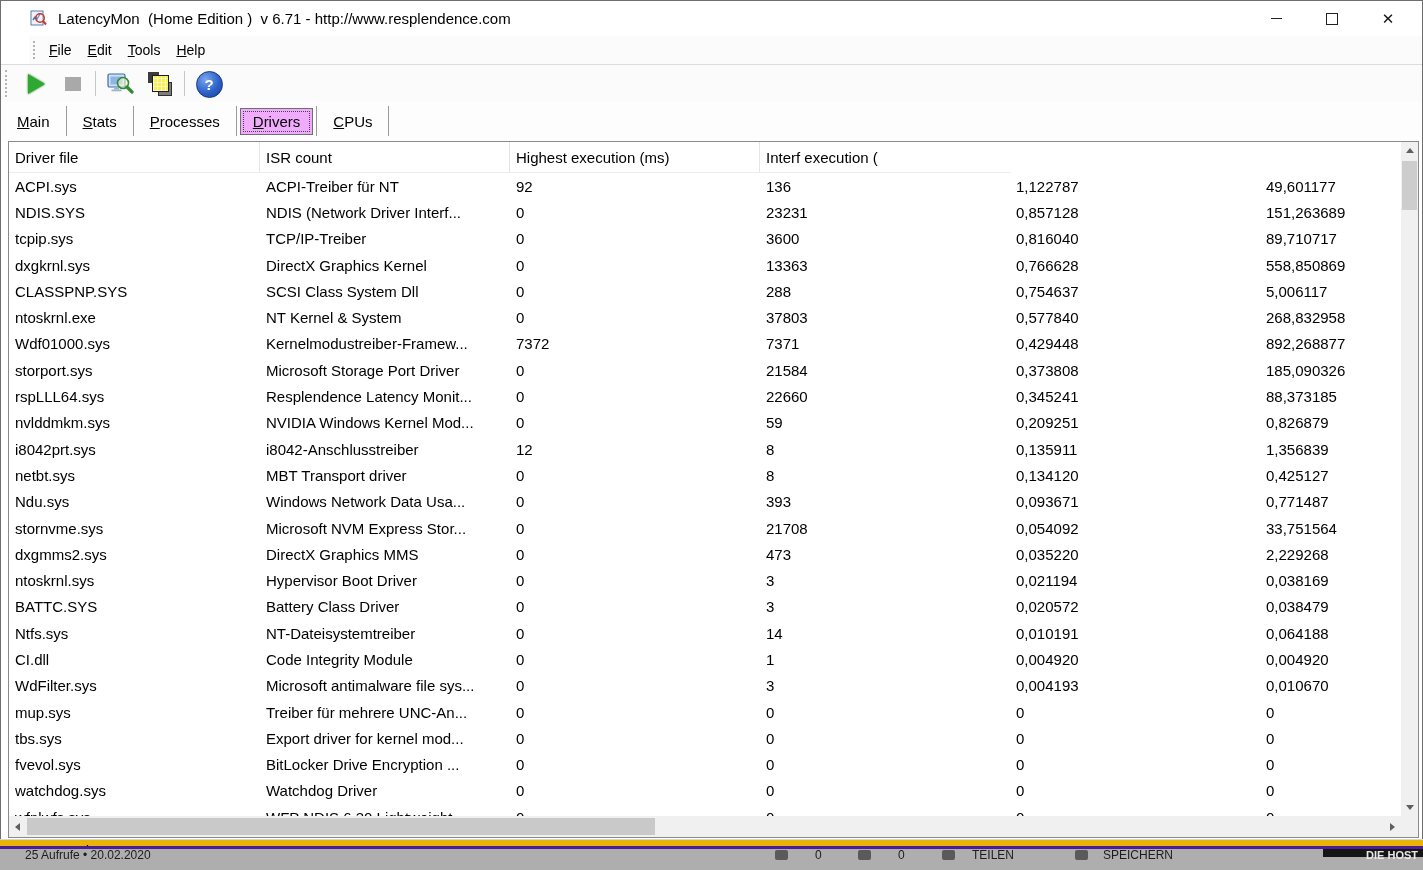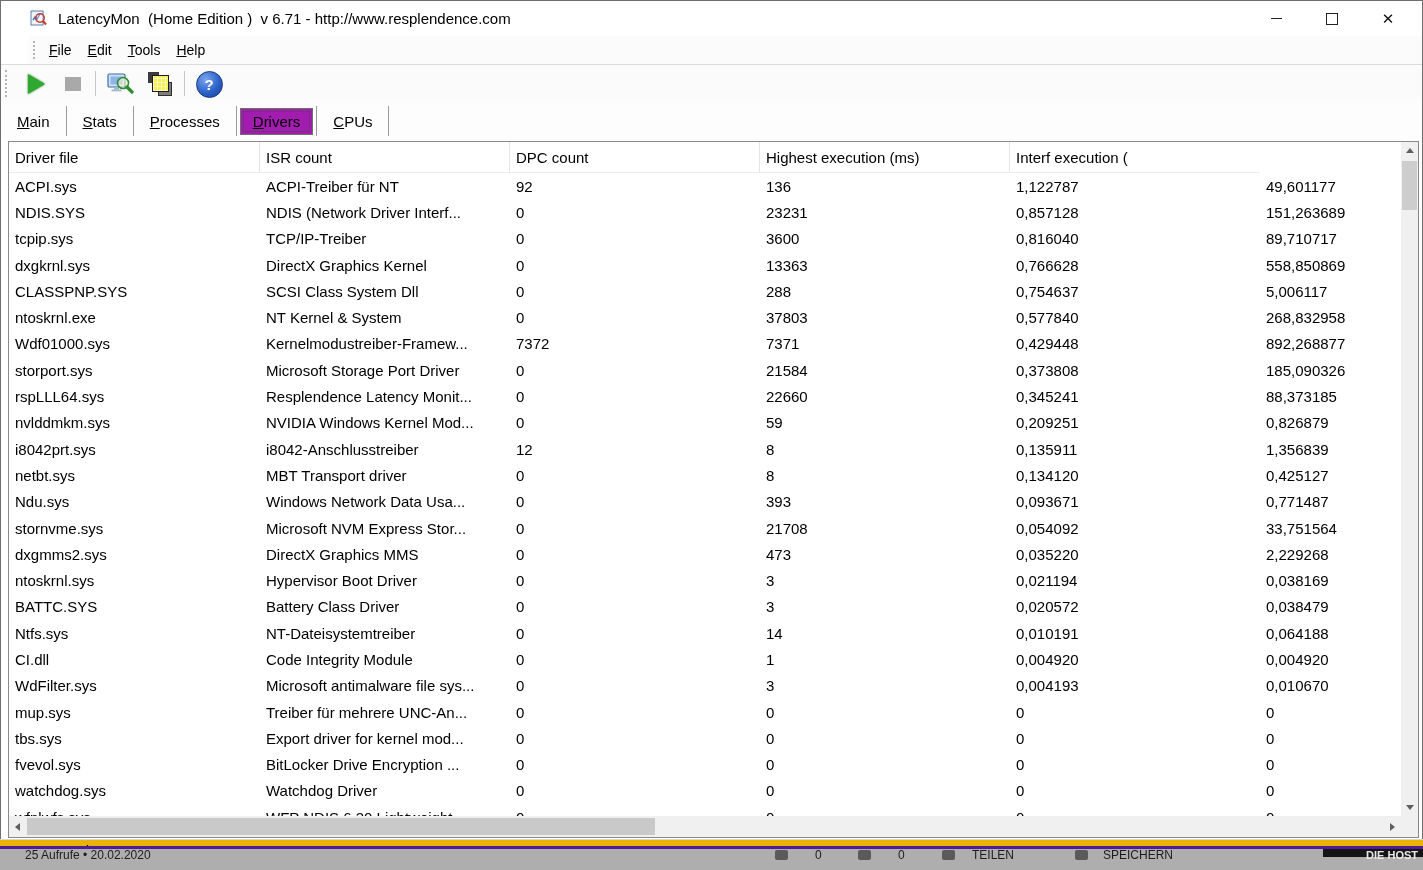--- a/index.html
+++ b/index.html
@@ -32,21 +32,21 @@
   .icon-copy{position:relative;width:26px;height:26px;}
   .icon-copy .b1{position:absolute;left:1px;top:1px;width:11px;height:11px;background:#3c3c3c;}
   .icon-copy .b2{position:absolute;right:1px;bottom:1px;width:12px;height:12px;background:#7c7c7c;border:1px solid #2f2f2f;}
   .icon-copy .f{position:absolute;left:5px;top:4px;width:15px;height:15px;border:1px solid #1d1d1d;
     background:repeating-linear-gradient(0deg,#f8f158 0 3px,#fdfbb0 3px 4px),#f8f158;
     background-image:repeating-linear-gradient(90deg,rgba(255,255,255,.55) 0 1px,transparent 1px 4px),repeating-linear-gradient(0deg,rgba(255,255,255,.55) 0 1px,transparent 1px 4px),linear-gradient(#f6ef56,#f6ef56);}
   .icon-help{width:25px;height:25px;border-radius:50%;background:radial-gradient(circle at 35% 30%,#7aa6ec,#2c62c9 55%,#1b3f94);border:1px solid #16367e;color:#fff;font-weight:bold;font-size:15px;display:flex;align-items:center;justify-content:center;}
   
   #tabbar{position:absolute;left:1px;top:101px;right:1px;height:40px;background:#fdfdfd;display:flex;align-items:center;font-size:15px;}
   .tab{padding:5px 16px;margin:0;cursor:default;white-space:nowrap;}
-  .tab.selected{border:1px solid #6f6f6f;outline:1px dotted #444;outline-offset:-4px;background:#a21caf;padding:4px 12px;margin:0 3px;}
+  .tab.selected{border:1px solid #6f6f6f;outline:1px dotted #444;outline-offset:-4px;background:#f0abfc;padding:4px 12px;margin:0 3px;}
   .tab-sep{width:0;height:30px;border-left:1px solid #9a9a9a;}
   
   #listview{position:absolute;left:8px;top:141px;width:1411px;height:697px;border:1px solid #8a8a8a;background:#fff;box-sizing:border-box;}
   .grid{display:grid;grid-template-columns:251px 250px 250px 250px 250px auto;}
   #lheader{position:absolute;left:0;top:0;right:0;height:31px;font-size:15px;background:#fff;}
   .hcell{padding-left:6px;display:flex;align-items:center;height:31px;border-right:1px solid #e4e4e4;white-space:nowrap;overflow:hidden;box-sizing:border-box;border-bottom:1px solid #ececec;}
   #lrows{position:absolute;left:0;top:31px;right:0;bottom:21px;overflow:hidden;font-size:15px;}
   .trow{height:26.3px;align-items:center;}
   .tcell{padding-left:6px;white-space:nowrap;overflow:hidden;}
   
@@ -156,21 +156,20 @@
     <div class="tab fl selected">Drivers</div>
     <span class="tab-sep"></span>
     <div class="tab fl">CPUs</div>
     <span class="tab-sep"></span>
   </div>
 
   <div id="listview">
     <div id="lheader" class="grid">
       <div class="hcell">Driver file</div>
       <div class="hcell">ISR count</div>
-      <div class="hcell">DPC count</div>
       <div class="hcell">Highest execution (ms)</div>
       <div class="hcell" style="border-right:none;">Interf execution (</div>
     </div>
     <div id="lrows">
         <div class="trow grid">
           <div class="tcell">ACPI.sys</div>
           <div class="tcell">ACPI-Treiber für NT</div>
           <div class="tcell">92</div>
           <div class="tcell">136</div>
           <div class="tcell">1,122787</div>

